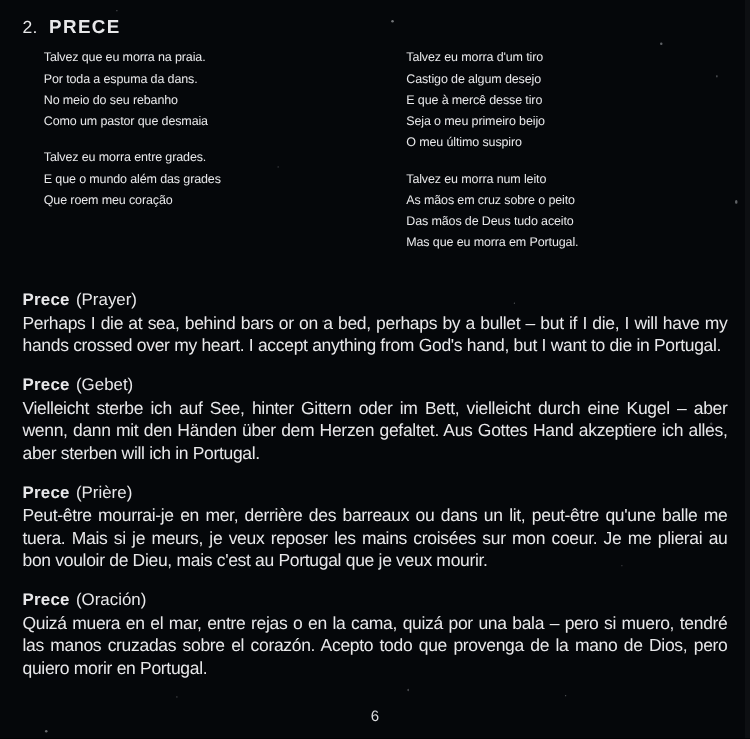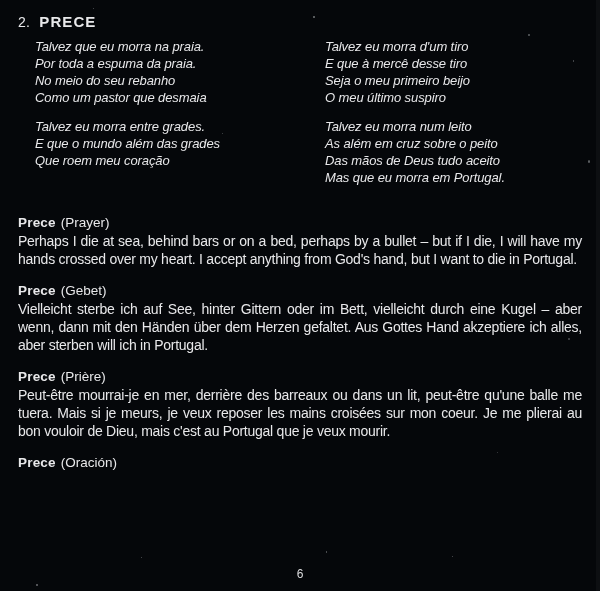--- a/index.html
+++ b/index.html
@@ -38,24 +38,23 @@
   }
   .song-title {
     font-size: 15px;
     font-weight: 700;
     letter-spacing: 1.1px;
   }
 
   .lyrics {
     display: flex;
     margin: 8px 12px 0 35px;
-    font-size: 13px;
+    font-size: 10px;
     line-height: 17px;
     letter-spacing: -0.1px;
-    font-style: italic;
   }
   .lyrics-col-left { width: 290px; }
   .lyrics-col-right { flex: 1; }
   .stanza { margin-bottom: 12px; }
   .lyric-line { white-space: nowrap; }
 
   .translations {
     margin: 16px 18px 0 18px;
   }
   .translation-block { margin-bottom: 14px; }
@@ -99,40 +98,41 @@
 
   <div class="header">
     <span class="track-num">2.</span>
     <h1 class="song-title">PRECE</h1>
   </div>
 
   <div class="lyrics">
     <div class="lyrics-col-left">
       <div class="stanza">
         <div class="lyric-line">Talvez que eu morra na praia.</div>
-        <div class="lyric-line">Por toda a espuma da praia.</div>
+        <div class="lyric-line">Por toda a espuma da dans.</div>
         <div class="lyric-line">No meio do seu rebanho</div>
         <div class="lyric-line">Como um pastor que desmaia</div>
       </div>
       <div class="stanza">
         <div class="lyric-line">Talvez eu morra entre grades.</div>
         <div class="lyric-line">E que o mundo além das grades</div>
         <div class="lyric-line">Que roem meu coração</div>
       </div>
     </div>
     <div class="lyrics-col-right">
       <div class="stanza">
         <div class="lyric-line">Talvez eu morra d'um tiro</div>
+        <div class="lyric-line">Castigo de algum desejo</div>
         <div class="lyric-line">E que à mercê desse tiro</div>
         <div class="lyric-line">Seja o meu primeiro beijo</div>
         <div class="lyric-line">O meu último suspiro</div>
       </div>
       <div class="stanza">
         <div class="lyric-line">Talvez eu morra num leito</div>
-        <div class="lyric-line">As além em cruz sobre o peito</div>
+        <div class="lyric-line">As mãos em cruz sobre o peito</div>
         <div class="lyric-line">Das mãos de Deus tudo aceito</div>
         <div class="lyric-line">Mas que eu morra em Portugal.</div>
       </div>
     </div>
   </div>
 
   <div class="translations">
     <div class="translation-block">
       <h3 class="translation-heading"><strong>Prece</strong><span class="lang">(Prayer)</span></h3>
       <p class="translation-text">Perhaps I die at sea, behind bars or on a bed, perhaps by a bullet – but if I die, I will have my hands crossed over my heart. I accept anything from God's hand, but I want to die in Portugal.</p>
@@ -140,20 +140,21 @@
     <div class="translation-block">
       <h3 class="translation-heading"><strong>Prece</strong><span class="lang">(Gebet)</span></h3>
       <p class="translation-text">Vielleicht sterbe ich auf See, hinter Gittern oder im Bett, vielleicht durch eine Kugel – aber wenn, dann mit den Händen über dem Herzen gefaltet. Aus Gottes Hand akzeptiere ich alles, aber sterben will ich in Portugal.</p>
     </div>
     <div class="translation-block">
       <h3 class="translation-heading"><strong>Prece</strong><span class="lang">(Prière)</span></h3>
       <p class="translation-text">Peut-être mourrai-je en mer, derrière des barreaux ou dans un lit, peut-être qu'une balle me tuera. Mais si je meurs, je veux reposer les mains croisées sur mon coeur. Je me plierai au bon vouloir de Dieu, mais c'est au Portugal que je veux mourir.</p>
     </div>
     <div class="translation-block">
       <h3 class="translation-heading"><strong>Prece</strong><span class="lang">(Oración)</span></h3>
+      <p class="translation-text">Quizá muera en el mar, entre rejas o en la cama, quizá por una bala – pero si muero, tendré las manos cruzadas sobre el corazón. Acepto todo que provenga de la mano de Dios, pero quiero morir en Portugal.</p>
     </div>
   </div>
 
   <div class="footer">
     <span class="page-number">6</span>
   </div>
 
   <span class="speck" style="left:313px; top:16px; width:2px; height:2px; opacity:.55;"></span>
   <span class="speck" style="left:528px; top:34px; width:2px; height:2px; opacity:.45;"></span>
   <span class="speck" style="left:93px; top:8px; width:1px; height:1px; opacity:.4;"></span>

